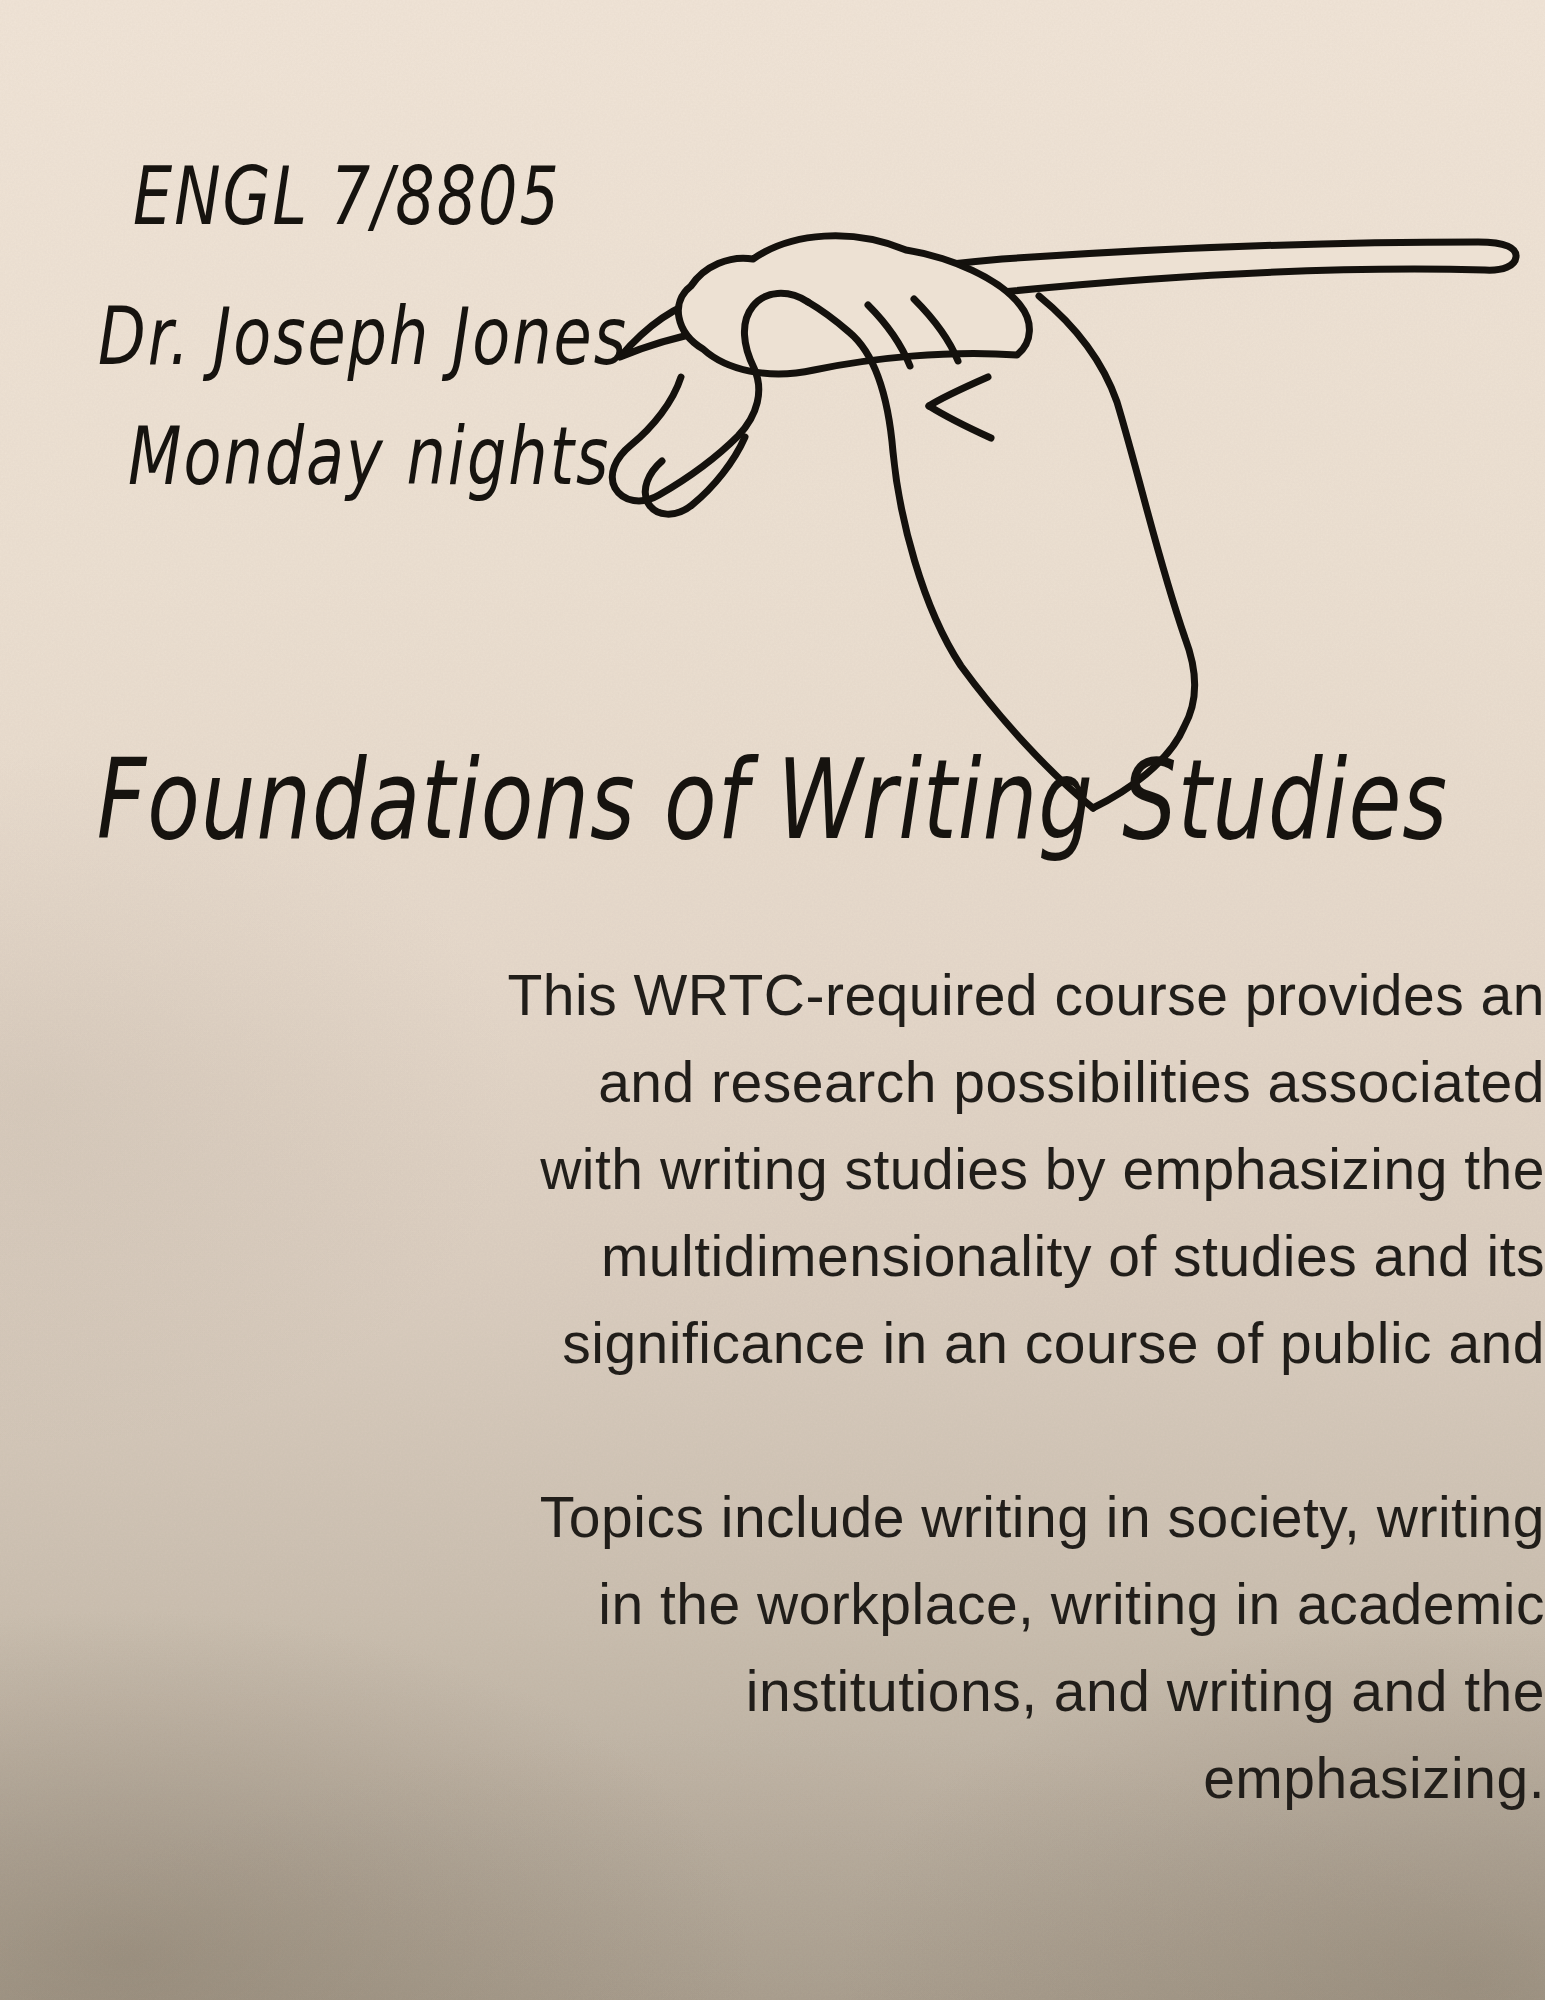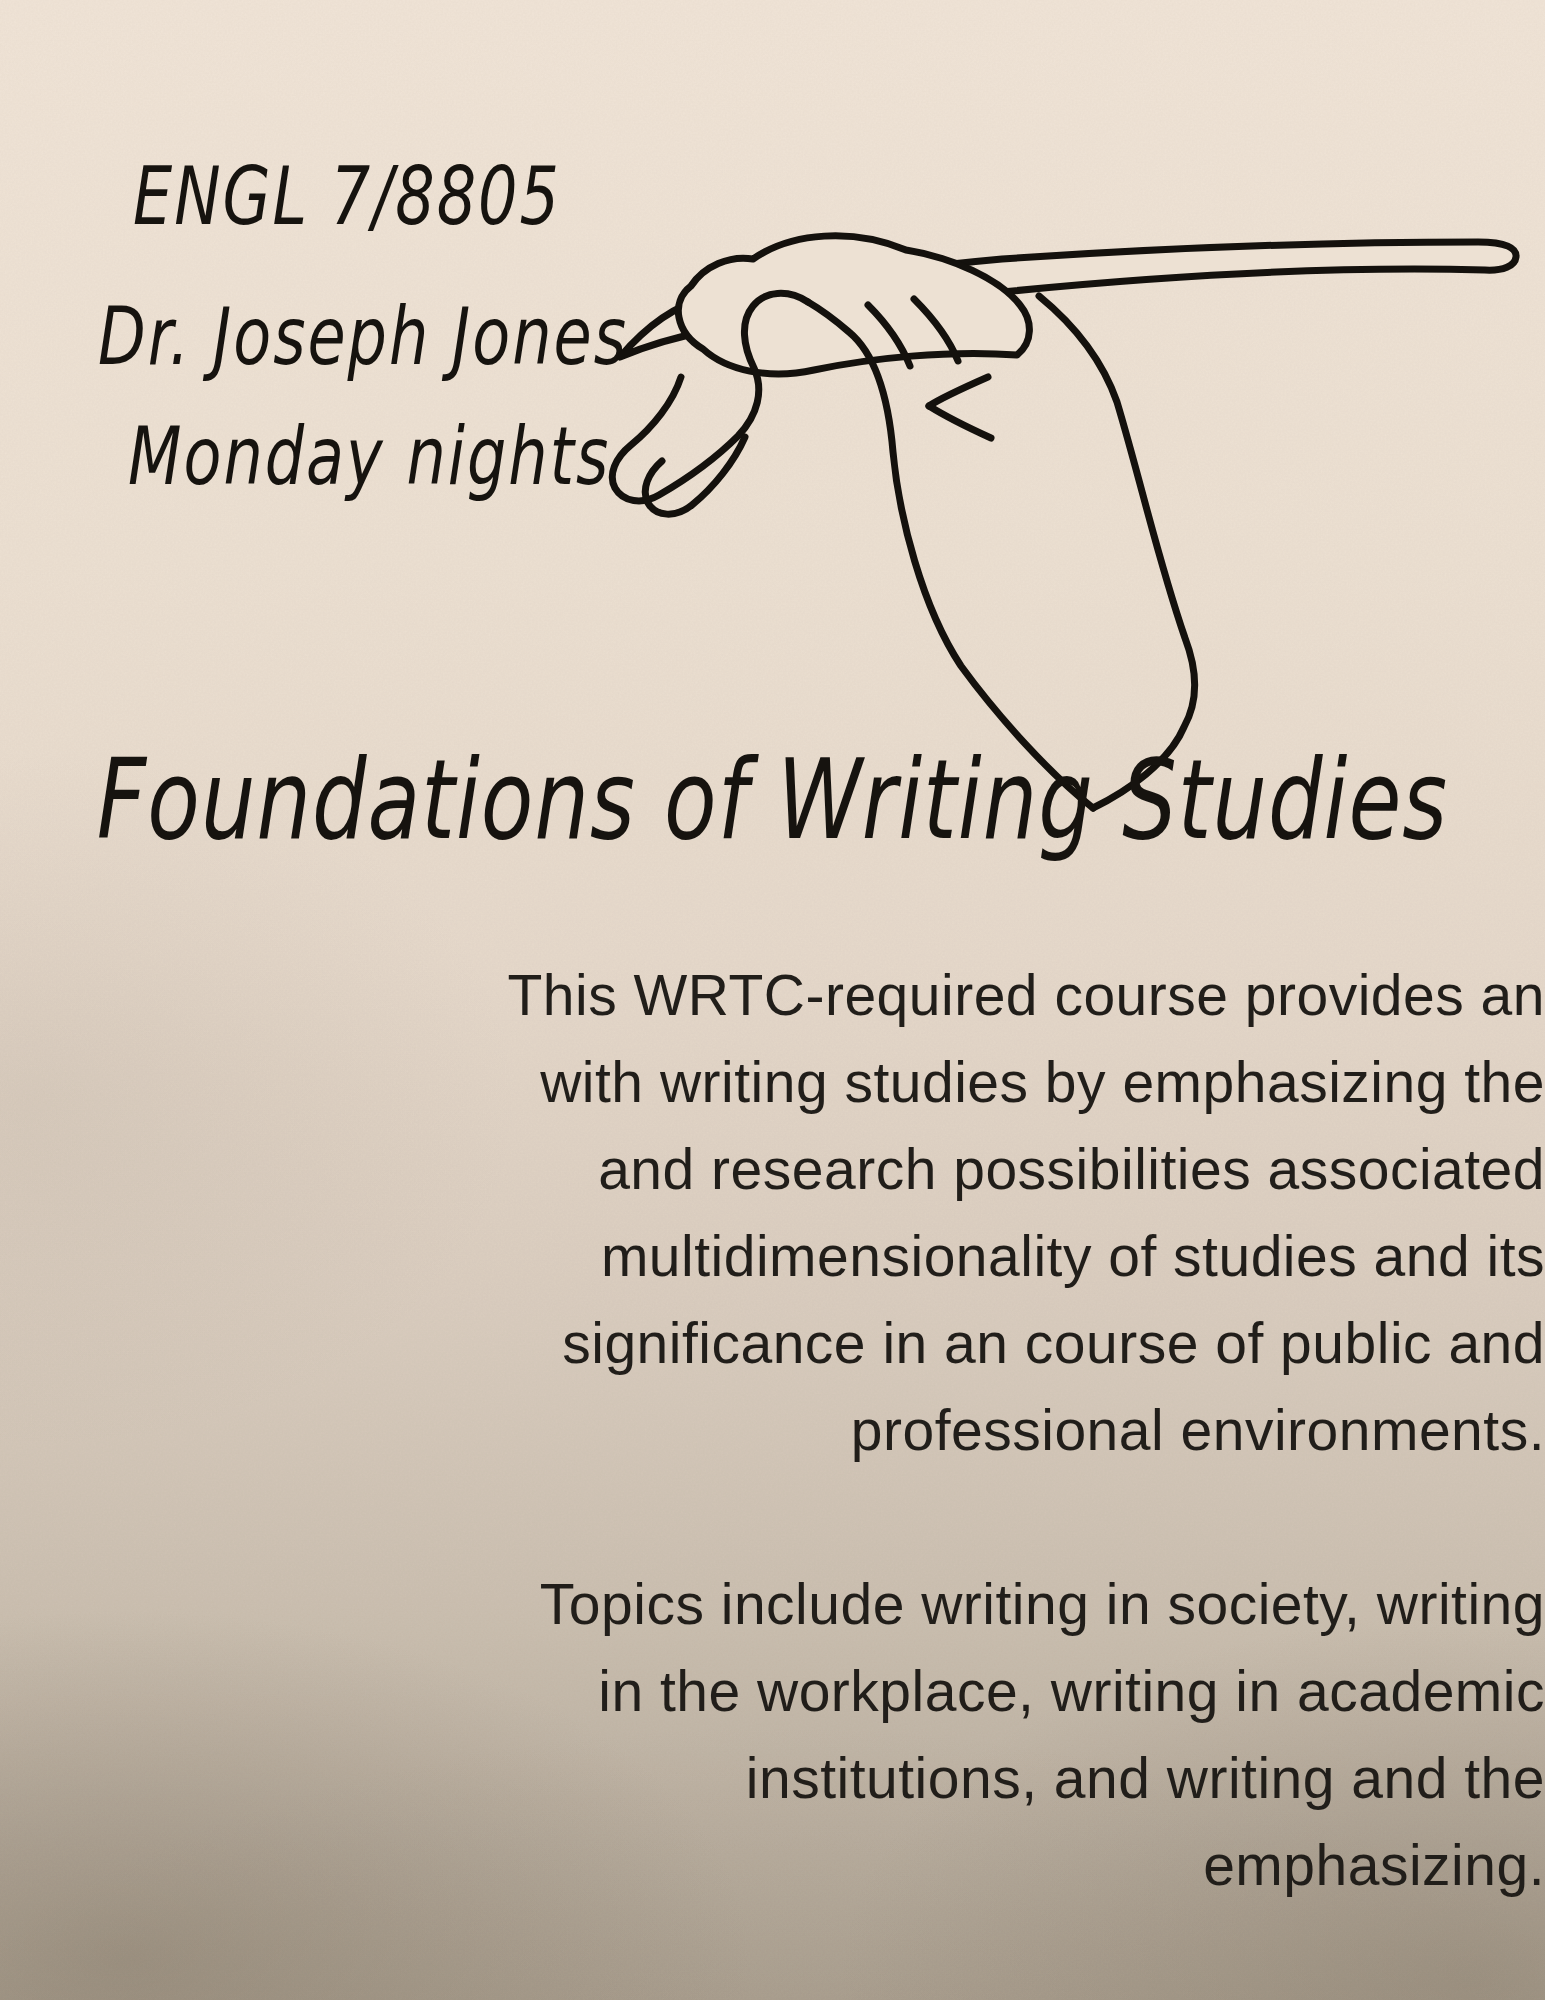--- a/index.html
+++ b/index.html
@@ -104,25 +104,24 @@
     <path d="M 988 377 C 963 388 941 398 929 406"></path>
     <path d="M 929 406 C 945 416 969 428 991 438"></path>
   </g>
 </svg>
 
 <div id="main-title" class="hand-title">Foundations of Writing Studies</div>
 
 <div class="body-copy">
   <div class="para">
     <div class="line">This WRTC-required course provides an</div>
+    <div class="line">and research possibilities associated</div>
     <div class="line">with writing studies by emphasizing the</div>
-    <div class="line">and research possibilities associated</div>
     <div class="line">multidimensionality of studies and its</div>
     <div class="line">significance in an course of public and</div>
-    <div class="line">professional environments.</div>
   </div>
   <div class="gap"></div>
   <div class="para">
     <div class="line">Topics include writing in society, writing</div>
     <div class="line">in the workplace, writing in academic</div>
     <div class="line">institutions, and writing and the</div>
     <div class="line">emphasizing.</div>
   </div>
 </div>
 

